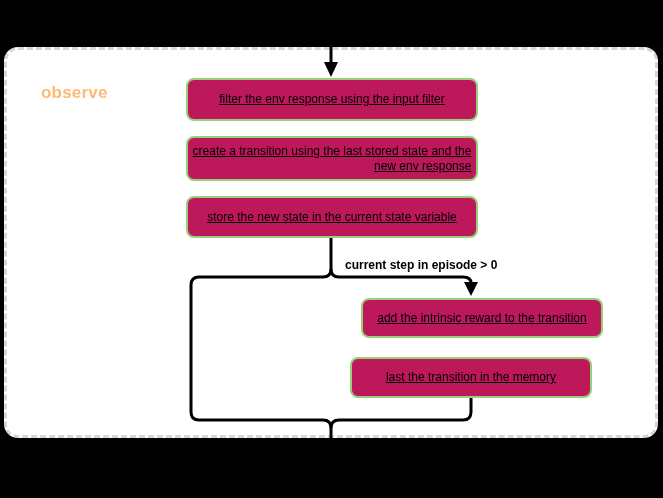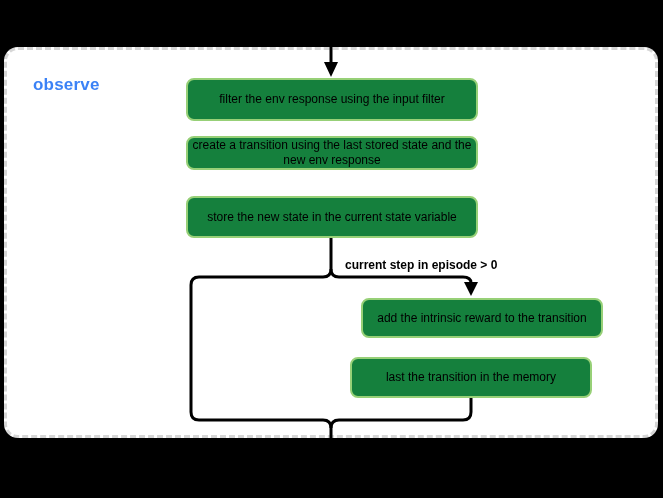--- a/index.html
+++ b/index.html
@@ -25,45 +25,46 @@
     height: 391px;
     box-sizing: border-box;
     background: #ffffff;
     border: 3px dashed #d6d6d6;
     border-radius: 14px;
   }
   .title {
     position: absolute;
     left: 25px;
     top: 67px;
-    margin: 8px;
+    margin: 16px;
     font-size: 17px;
     font-weight: bold;
-    color: #3b82f6;
+    color: #fdba74;
     letter-spacing: 0.2px;
   }
   .node {
     position: absolute;
     box-sizing: border-box;
-    background: #15803d;
+    background: #be185d;
     border: 2.5px solid #97d077;
     border-radius: 8px;
     display: flex;
     align-items: center;
     justify-content: center;
     text-align: center;
     font-size: 12px;
     line-height: 15px;
     color: #000000;
     padding: 0 4px;
     z-index: 2;
+    text-decoration: underline;
   }
   .node span { white-space: pre-line; }
   .node-1 { left: 186px; top: 78px;  width: 292px; height: 43px; }
-  .node-2 { left: 186px; top: 136px; width: 292px; height: 34px; }
+  .node-2 { left: 186px; top: 136px; width: 292px; height: 45px; text-align: right; }
   .node-3 { left: 186px; top: 196px; width: 292px; height: 42px; }
   .node-4 { left: 361px; top: 298px; width: 242px; height: 40px; }
   .node-5 { left: 350px; top: 357px; width: 242px; height: 41px; }
   .cond-label {
     position: absolute;
     left: 345px;
     top: 258px;
     font-size: 12px;
     font-weight: bold;
     color: #000000;

